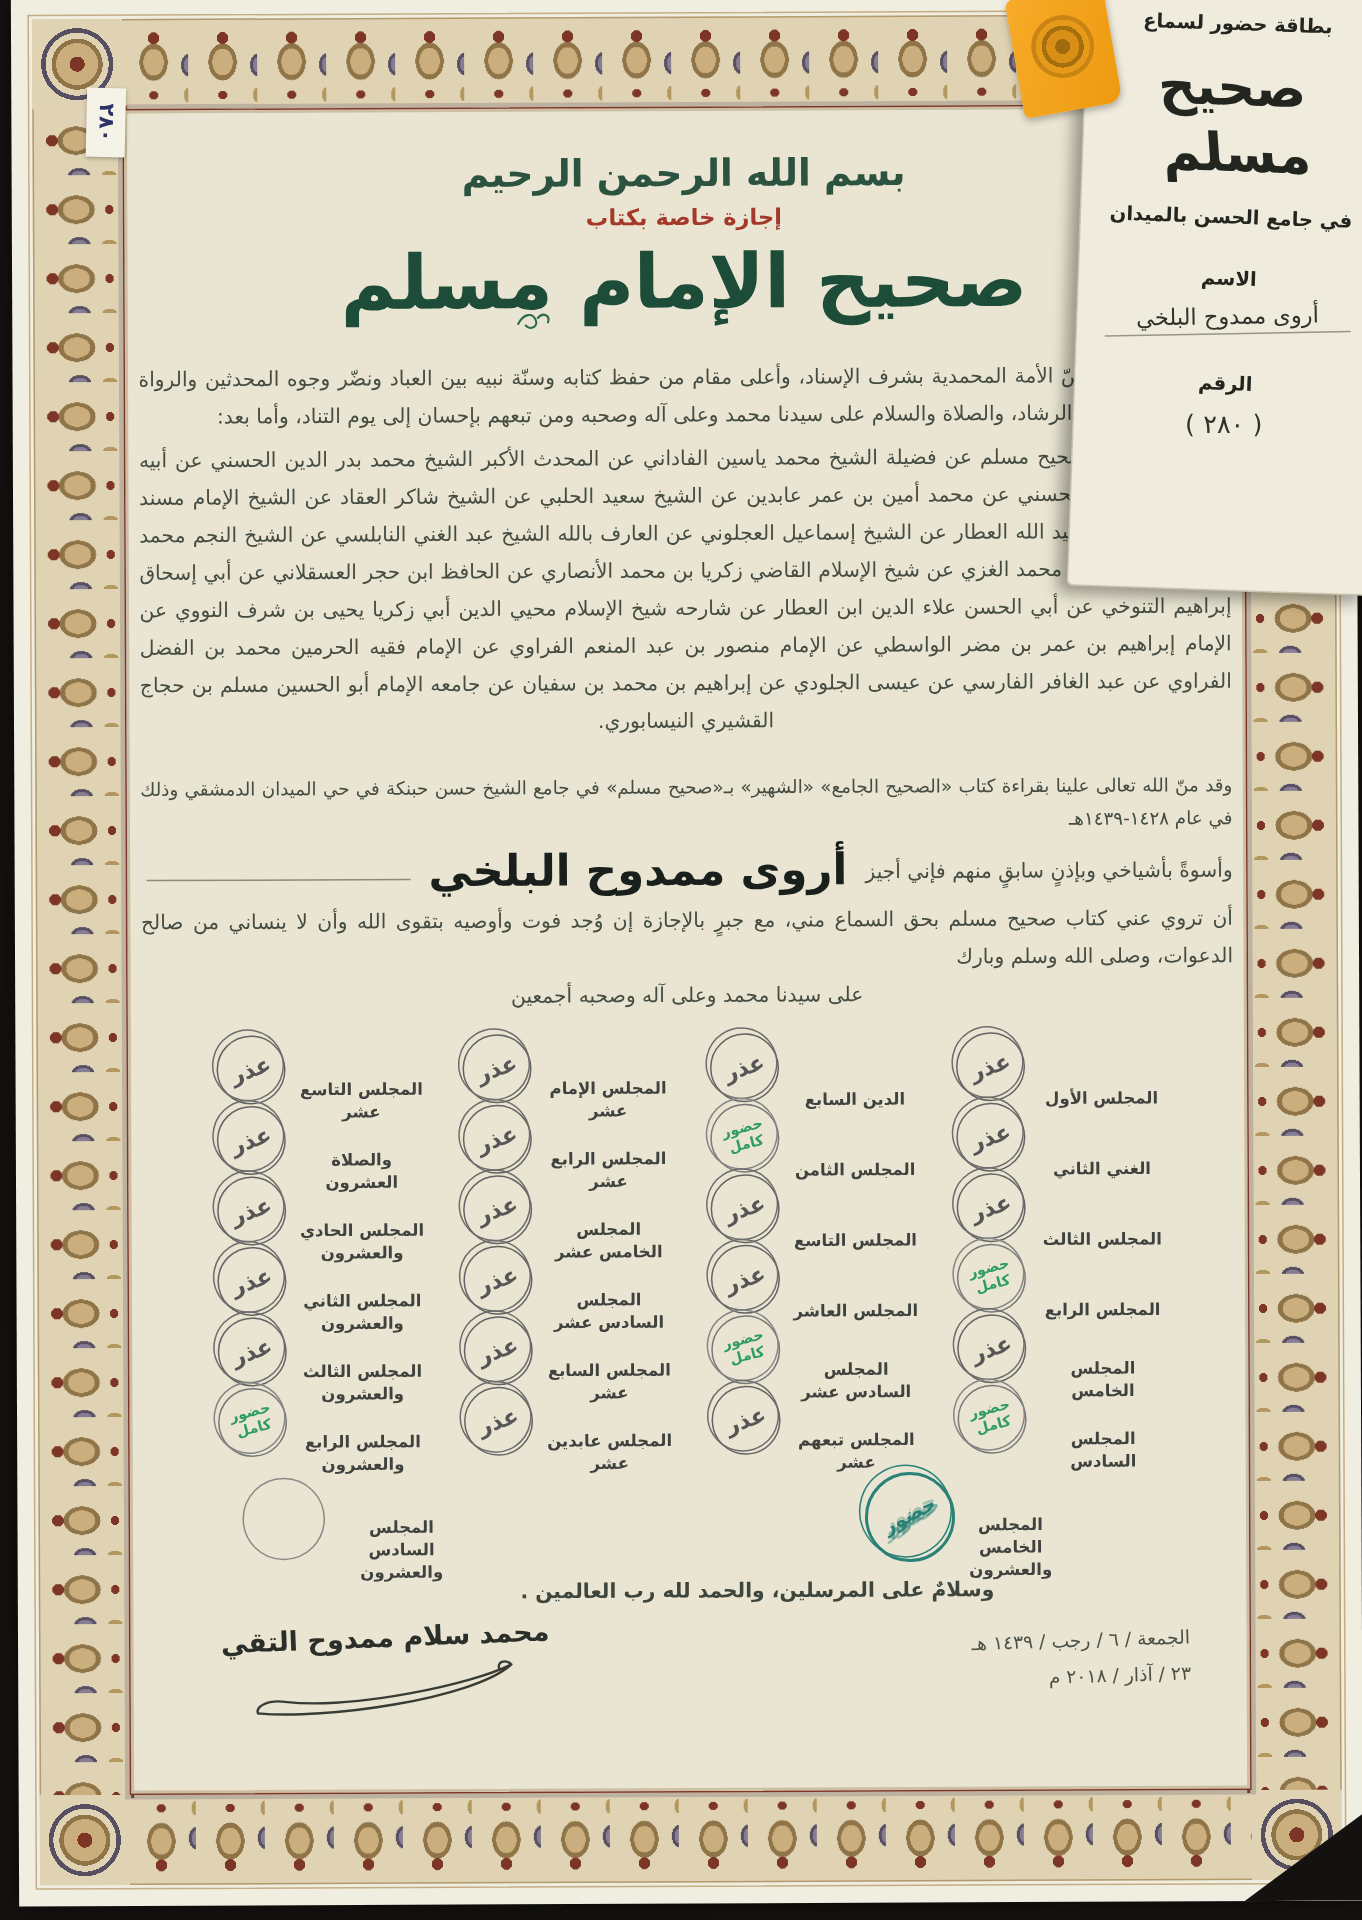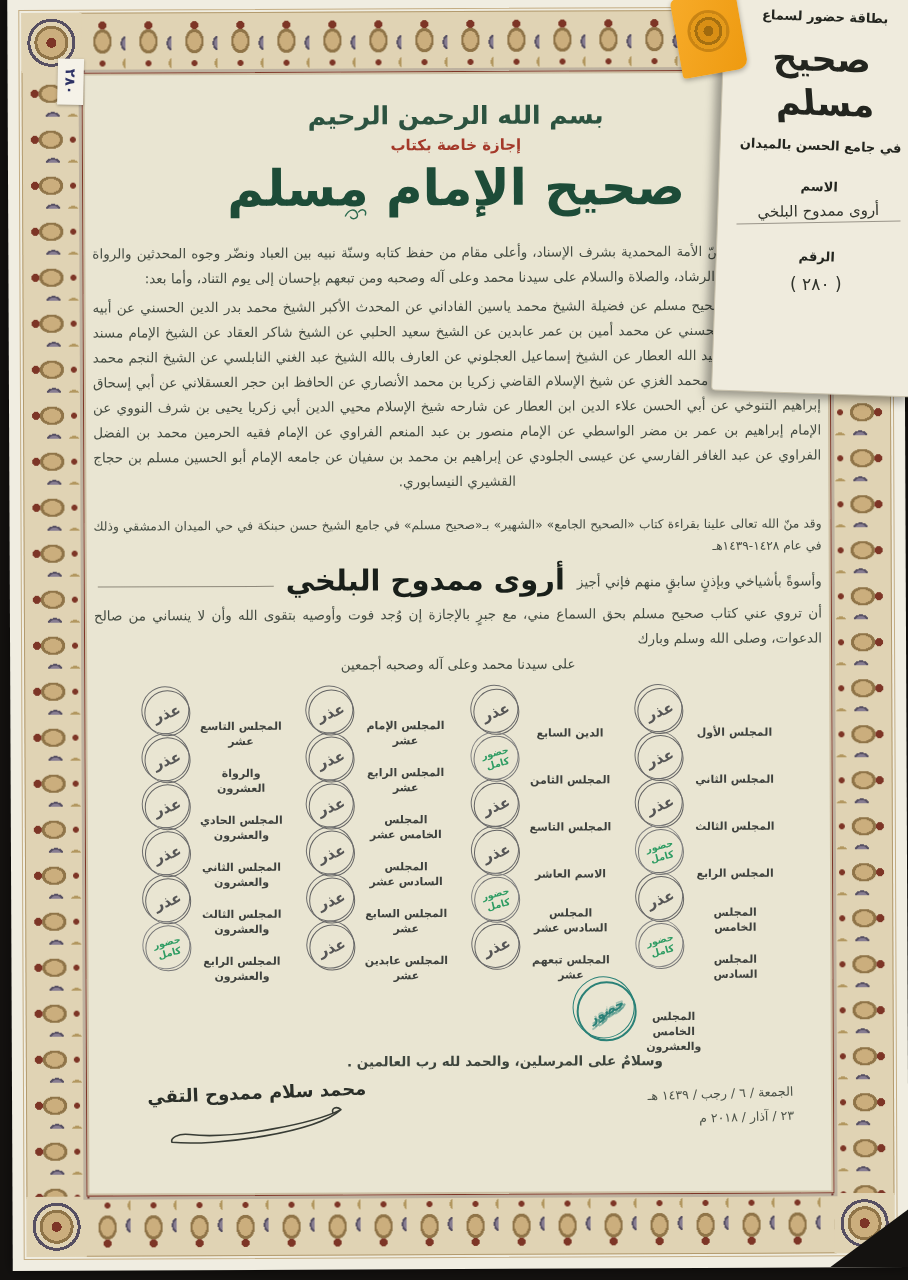--- a/index.html
+++ b/index.html
@@ -168,21 +168,21 @@
       <p class="permission2">على سيدنا محمد وعلى آله وصحبه أجمعين</p>
 
       <div class="grid">
           <div class="session">
     <span class="s-label">المجلس الأول</span>
     <span class="s-stamp excused">
       <span class="s-word">عذر</span>
     </span>
   </div>
           <div class="session">
-    <span class="s-label">المجلس الثاني</span>
+    <span class="s-label">الغني الثاني</span>
     <span class="s-stamp excused">
       <span class="s-word">عذر</span>
     </span>
   </div>
           <div class="session">
     <span class="s-label">المجلس الثالث</span>
     <span class="s-stamp excused">
       <span class="s-word">عذر</span>
     </span>
   </div>
@@ -216,21 +216,21 @@
       <span class="s-word">حضور كامل</span>
     </span>
   </div>
           <div class="session">
     <span class="s-label">المجلس التاسع</span>
     <span class="s-stamp excused">
       <span class="s-word">عذر</span>
     </span>
   </div>
           <div class="session">
-    <span class="s-label">الاسم العاشر</span>
+    <span class="s-label">المجلس العاشر</span>
     <span class="s-stamp excused">
       <span class="s-word">عذر</span>
     </span>
   </div>
           <div class="session">
     <span class="s-label">المجلس السادس عشر</span>
     <span class="s-stamp attended">
       <span class="s-word">حضور كامل</span>
     </span>
   </div>
@@ -276,21 +276,21 @@
       <span class="s-word">عذر</span>
     </span>
   </div>
           <div class="session">
     <span class="s-label">المجلس التاسع عشر</span>
     <span class="s-stamp excused">
       <span class="s-word">عذر</span>
     </span>
   </div>
           <div class="session">
-    <span class="s-label">والرواة العشرون</span>
+    <span class="s-label">والصلاة العشرون</span>
     <span class="s-stamp excused">
       <span class="s-word">عذر</span>
     </span>
   </div>
           <div class="session">
     <span class="s-label">المجلس الحادي والعشرون</span>
     <span class="s-stamp excused">
       <span class="s-word">عذر</span>
     </span>
   </div>
@@ -311,20 +311,26 @@
     <span class="s-stamp attended">
       <span class="s-word">حضور كامل</span>
     </span>
   </div>
         </div>
       <div class="extra">
           <div class="session cell25">
     <span class="s-label">المجلس الخامس والعشرون</span>
     <span class="s-stamp scribble">
       <span class="s-word">حضور</span>
+    </span>
+  </div>
+          <div class="session cell26">
+    <span class="s-label">المجلس السادس والعشرون</span>
+    <span class="s-stamp empty">
+      
     </span>
   </div>
         </div>
 
       <p class="closing">وسلامٌ على المرسلين، والحمد لله رب العالمين .</p>
 
       <div class="sig-row">
         <div class="date-block">
           <div>الجمعة / ٦ / رجب / ١٤٣٩ هـ</div>
           <div>٢٣ / آذار / ٢٠١٨ م</div>

